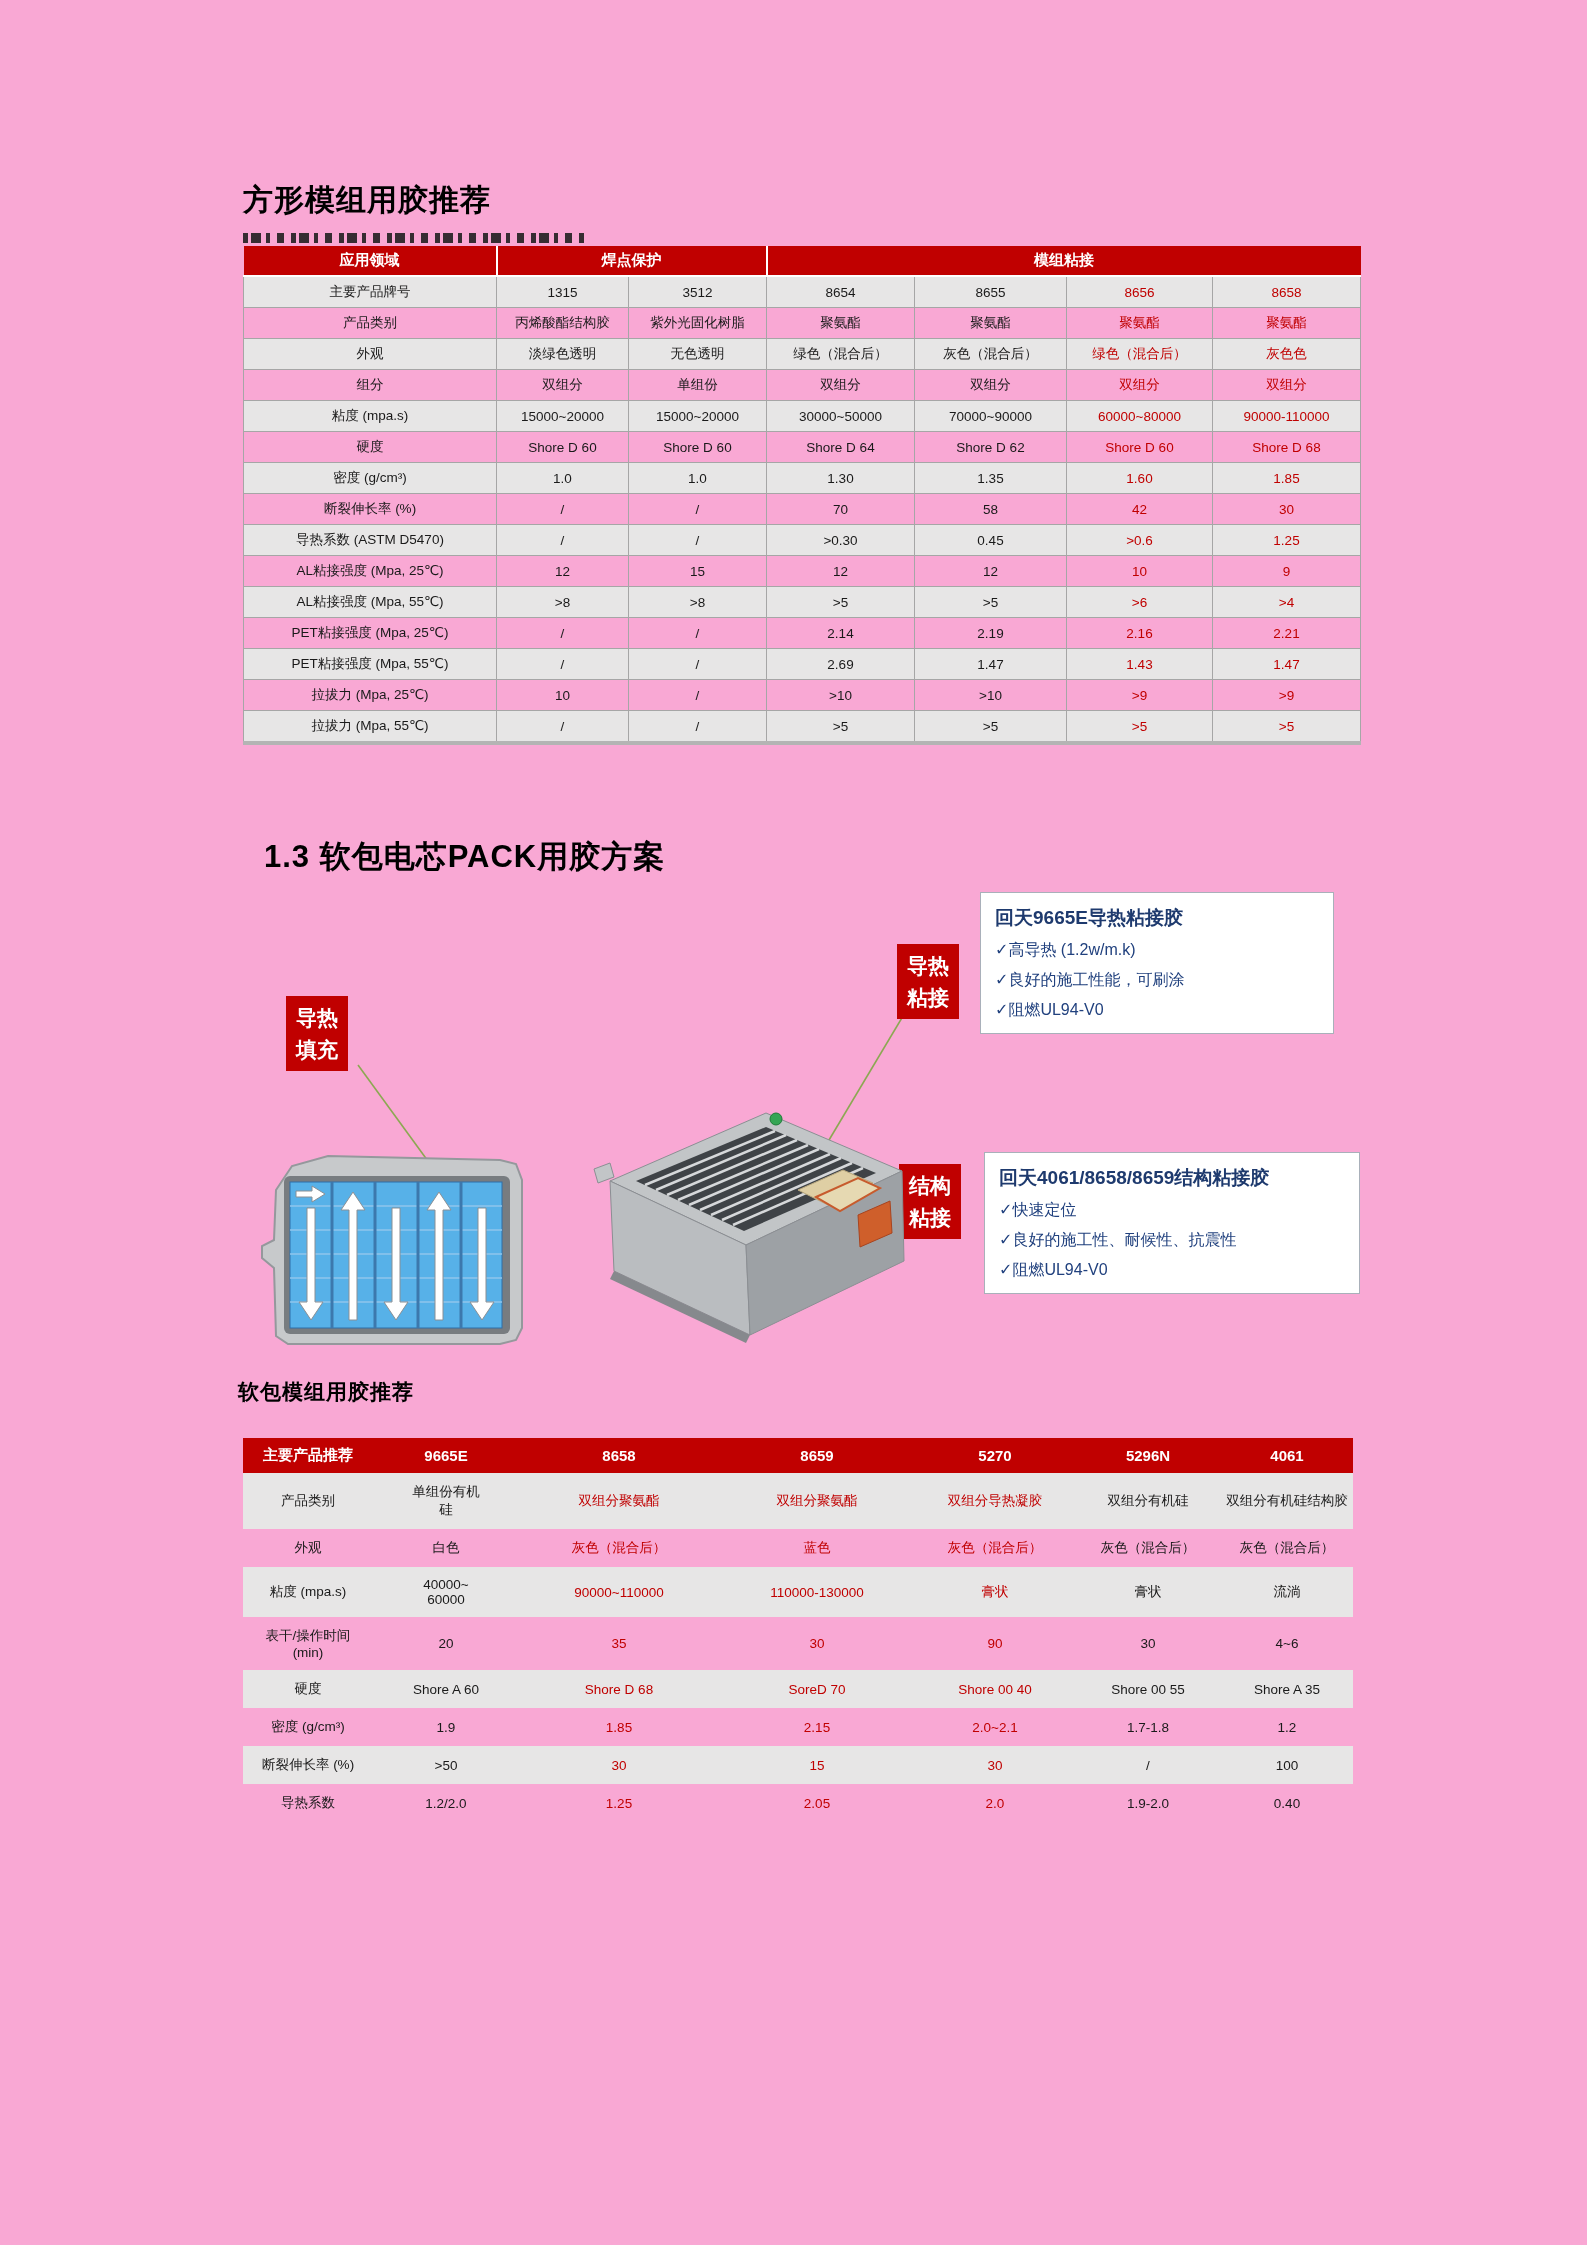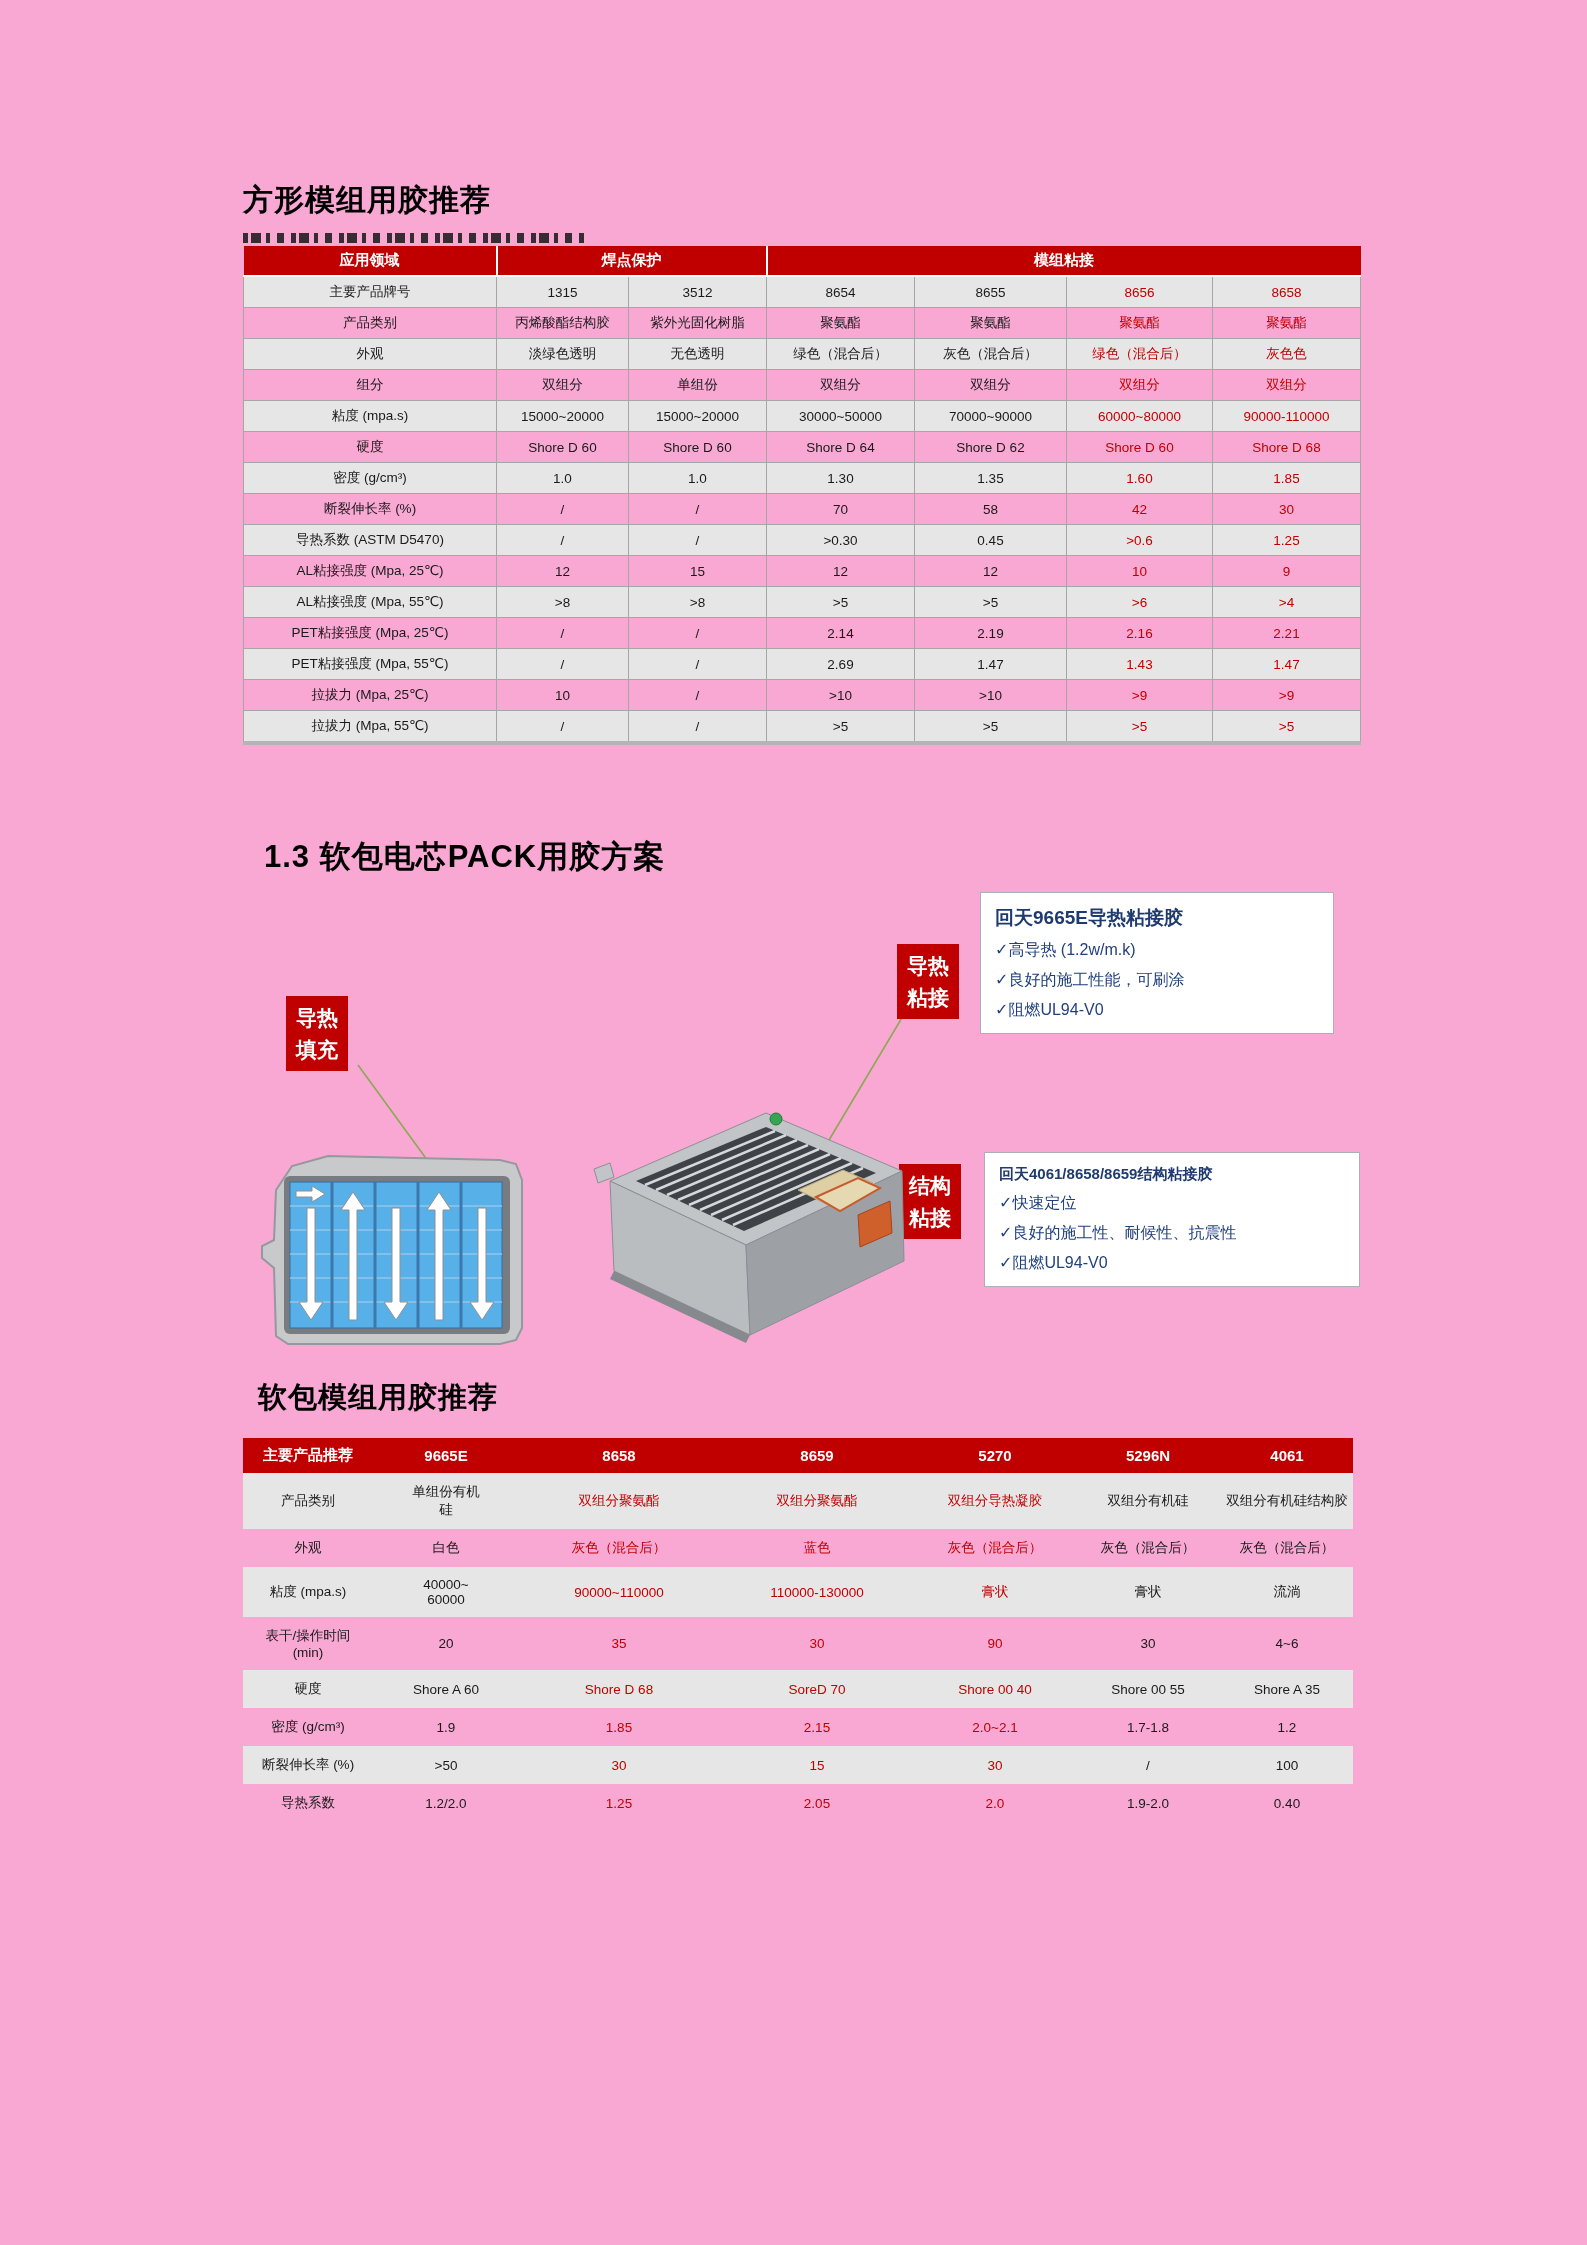--- a/index.html
+++ b/index.html
@@ -3,21 +3,21 @@
 <meta charset="utf-8">
 <style>
   html,body{margin:0;padding:0;background:#fff;}
   .page{position:relative;width:1587px;height:2245px;background:#f9a8d4;overflow:hidden;
         font-family:"Liberation Sans","DejaVu Sans",sans-serif;color:#1a1a1a;}
 
   
   .h-sec{position:absolute;margin:0;font-weight:bold;color:#000;letter-spacing:1px;}
   .t1-title{left:243px;top:180px;font-size:30px;}
   .pack-heading{left:264px;top:836px;font-size:31px;}
-  .t2-title{left:258px;top:1378px;font-size:29px;text-align:right;}
+  .t2-title{left:238px;top:1378px;font-size:21px;text-align:right;}
 
   
   .clipped-fragment{position:absolute;left:243px;top:233px;width:342px;height:10px;opacity:.88;
     background-image:
       repeating-linear-gradient(90deg,#1c1c1c 0 5px,transparent 5px 8px,#1c1c1c 8px 18px,
         transparent 18px 23px,#1c1c1c 23px 27px,transparent 27px 34px,#1c1c1c 34px 41px,transparent 41px 48px);}
 
   
   table{border-collapse:collapse;table-layout:fixed;}
   td,th{white-space:pre-line;vertical-align:middle;text-align:center;overflow:hidden;}
@@ -47,21 +47,21 @@
   .callout{position:absolute;background:#fff;border:1px solid #a9b0ba;color:#21417e;}
   .callout .callout-title{font-weight:bold;color:#1e3a6e;}
   .callout ul{list-style:none;margin:0;padding:0;}
   .c1{left:352px;top:928px;width:202px;padding:10px 12px;}
   .c1 .callout-title{font-size:17px;margin-bottom:4px;}
   .c1 li{font-size:14.5px;margin-top:8px;}
   .c2{left:980px;top:892px;width:324px;padding:12px 14px;}
   .c2 .callout-title{font-size:19px;margin-bottom:4px;}
   .c2 li{font-size:16px;margin-top:9px;}
   .c3{left:984px;top:1152px;width:346px;padding:12px 14px;}
-  .c3 .callout-title{font-size:15px;margin-bottom:4px;}
+  .c3 .callout-title{font-size:19px;margin-bottom:4px;}
   .c3 li{font-size:16px;margin-top:9px;}
 
   
   .lines-svg{position:absolute;left:243px;top:900px;width:1120px;height:470px;pointer-events:none;}
   .tray-svg{position:absolute;left:250px;top:1150px;}
   .pack-svg{position:absolute;left:558px;top:1085px;}
 </style>
 </head>
 <body>
 

